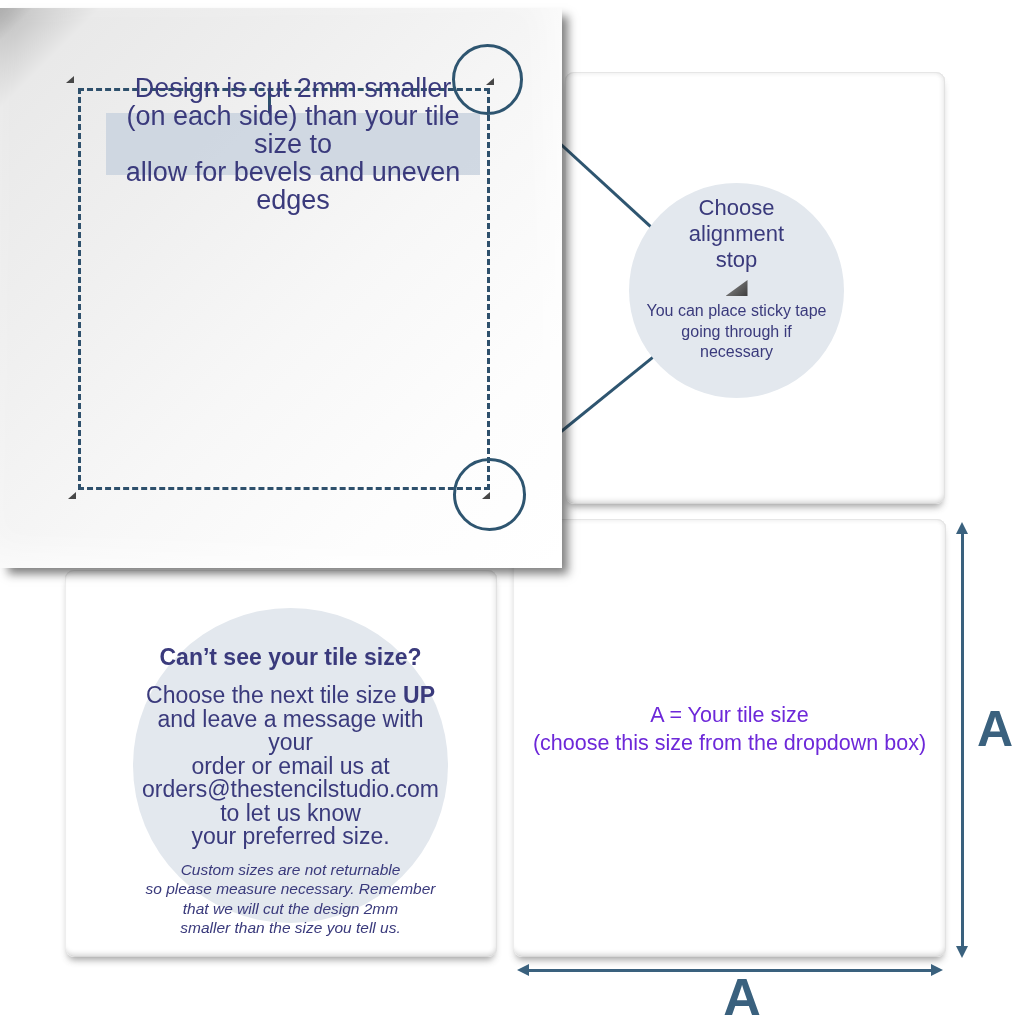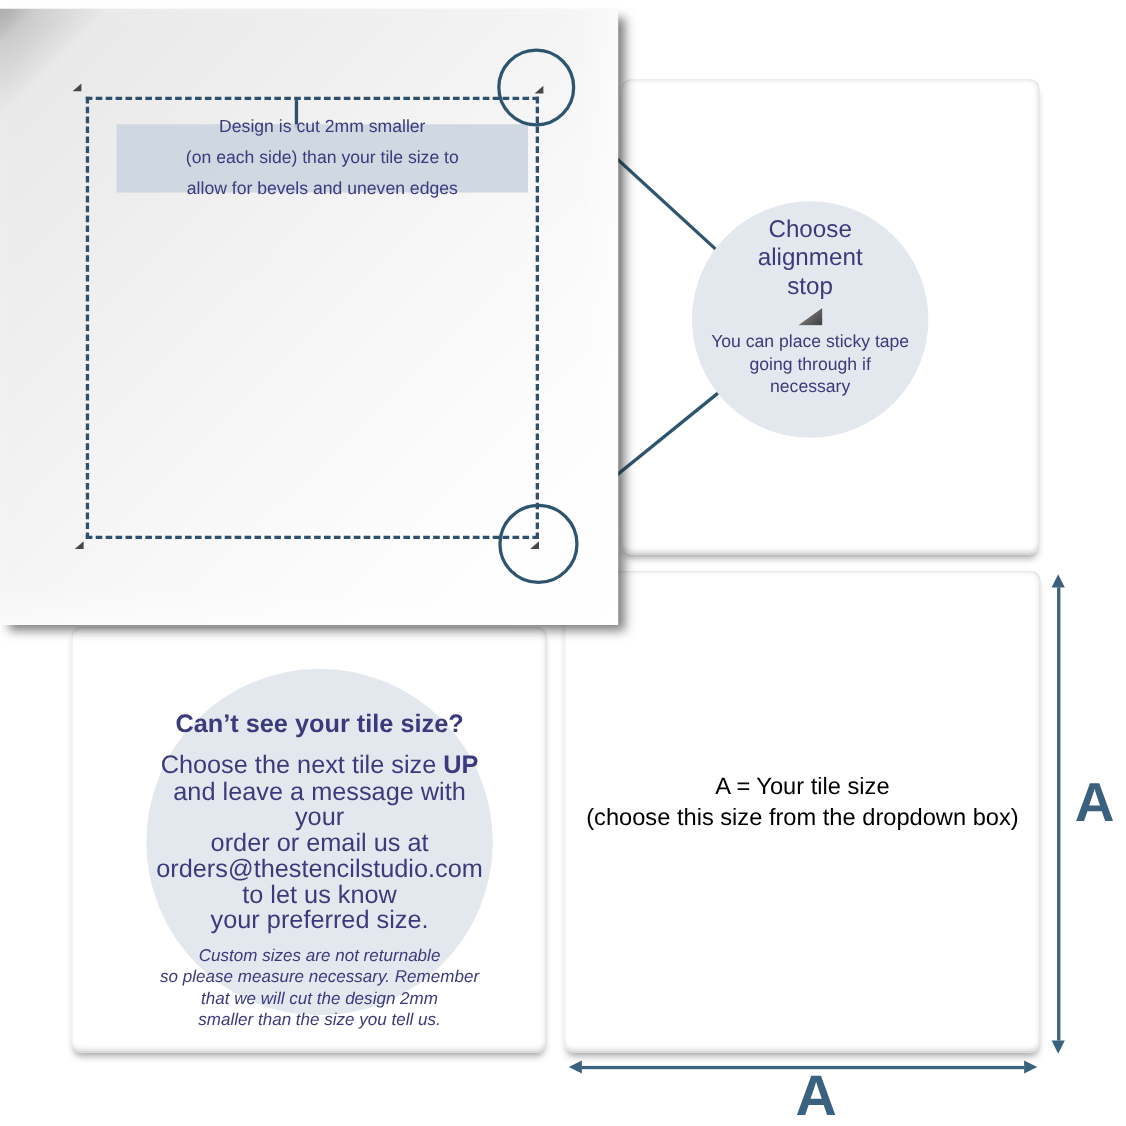--- a/index.html
+++ b/index.html
@@ -19,21 +19,21 @@
   }
   .corner-hole{
     position:absolute;width:0;height:0;
     border-bottom:7px solid #474747;border-left:8px solid transparent;
   }
   .note-connector{position:absolute;left:268px;top:83px;width:3px;height:25px;background:#2e506c;}
   .cut-note{
     position:absolute;left:106px;top:105px;width:374px;height:62px;
     background:rgba(203,212,223,0.88);
     display:flex;flex-direction:column;justify-content:center;align-items:center;
-    font-size:16px;line-height:28px;color:#3a3a7c;text-align:center;
+    font-size:27px;line-height:28px;color:#3a3a7c;text-align:center;
   }
   .hl-circle{position:absolute;border:3.5px solid #2e5570;border-radius:50%;background:transparent;}
   #hl-circle-top{left:452px;top:36px;width:65px;height:65px;}
   #hl-circle-bottom{left:453px;top:450px;width:67px;height:67px;}
   
   .diag{position:absolute;height:3px;background:#2e5570;transform-origin:0 50%;}
   #diag-top{left:512px;top:98px;width:191px;transform:rotate(42.5deg);}
   #diag-bottom{left:513px;top:469px;width:183px;transform:rotate(-39deg);}
   
   .tile{
@@ -61,21 +61,21 @@
     clip-path:polygon(100% 0,100% 100%,0 100%);
   }
   #corner-callout .note{font-size:16px;line-height:20.5px;}
   #size-help-callout{left:133px;top:608px;width:315px;height:315px;box-sizing:border-box;text-align:center;}
   #size-help-callout .head{margin-top:36px;font-size:23px;font-weight:bold;}
   #size-help-callout .body{margin-top:13px;font-size:23px;line-height:23.5px;}
   #size-help-callout .note{margin-top:11px;font-size:15.5px;line-height:19.5px;font-style:italic;}
   
   .tile-size-note{
     position:absolute;left:0;top:182px;width:100%;text-align:center;
-    font-size:21.5px;line-height:28px;color:#000000;
+    font-size:21.5px;line-height:28px;color:#6d28d9;
   }
   
   .dim-v{position:absolute;left:954px;top:522px;width:16px;height:436px;display:flex;flex-direction:column;align-items:center;}
   .dim-h{position:absolute;left:517px;top:962px;width:426px;height:16px;display:flex;flex-direction:row;align-items:center;}
   .v-line{flex:1;width:3px;background:#3a617e;}
   .h-line{flex:1;height:3px;background:#3a617e;}
   .ah{width:0;height:0;}
   .ah-up{border-left:6px solid transparent;border-right:6px solid transparent;border-bottom:12px solid #3a617e;}
   .ah-down{border-left:6px solid transparent;border-right:6px solid transparent;border-top:12px solid #3a617e;}
   .ah-left{border-top:6px solid transparent;border-bottom:6px solid transparent;border-right:12px solid #3a617e;}

